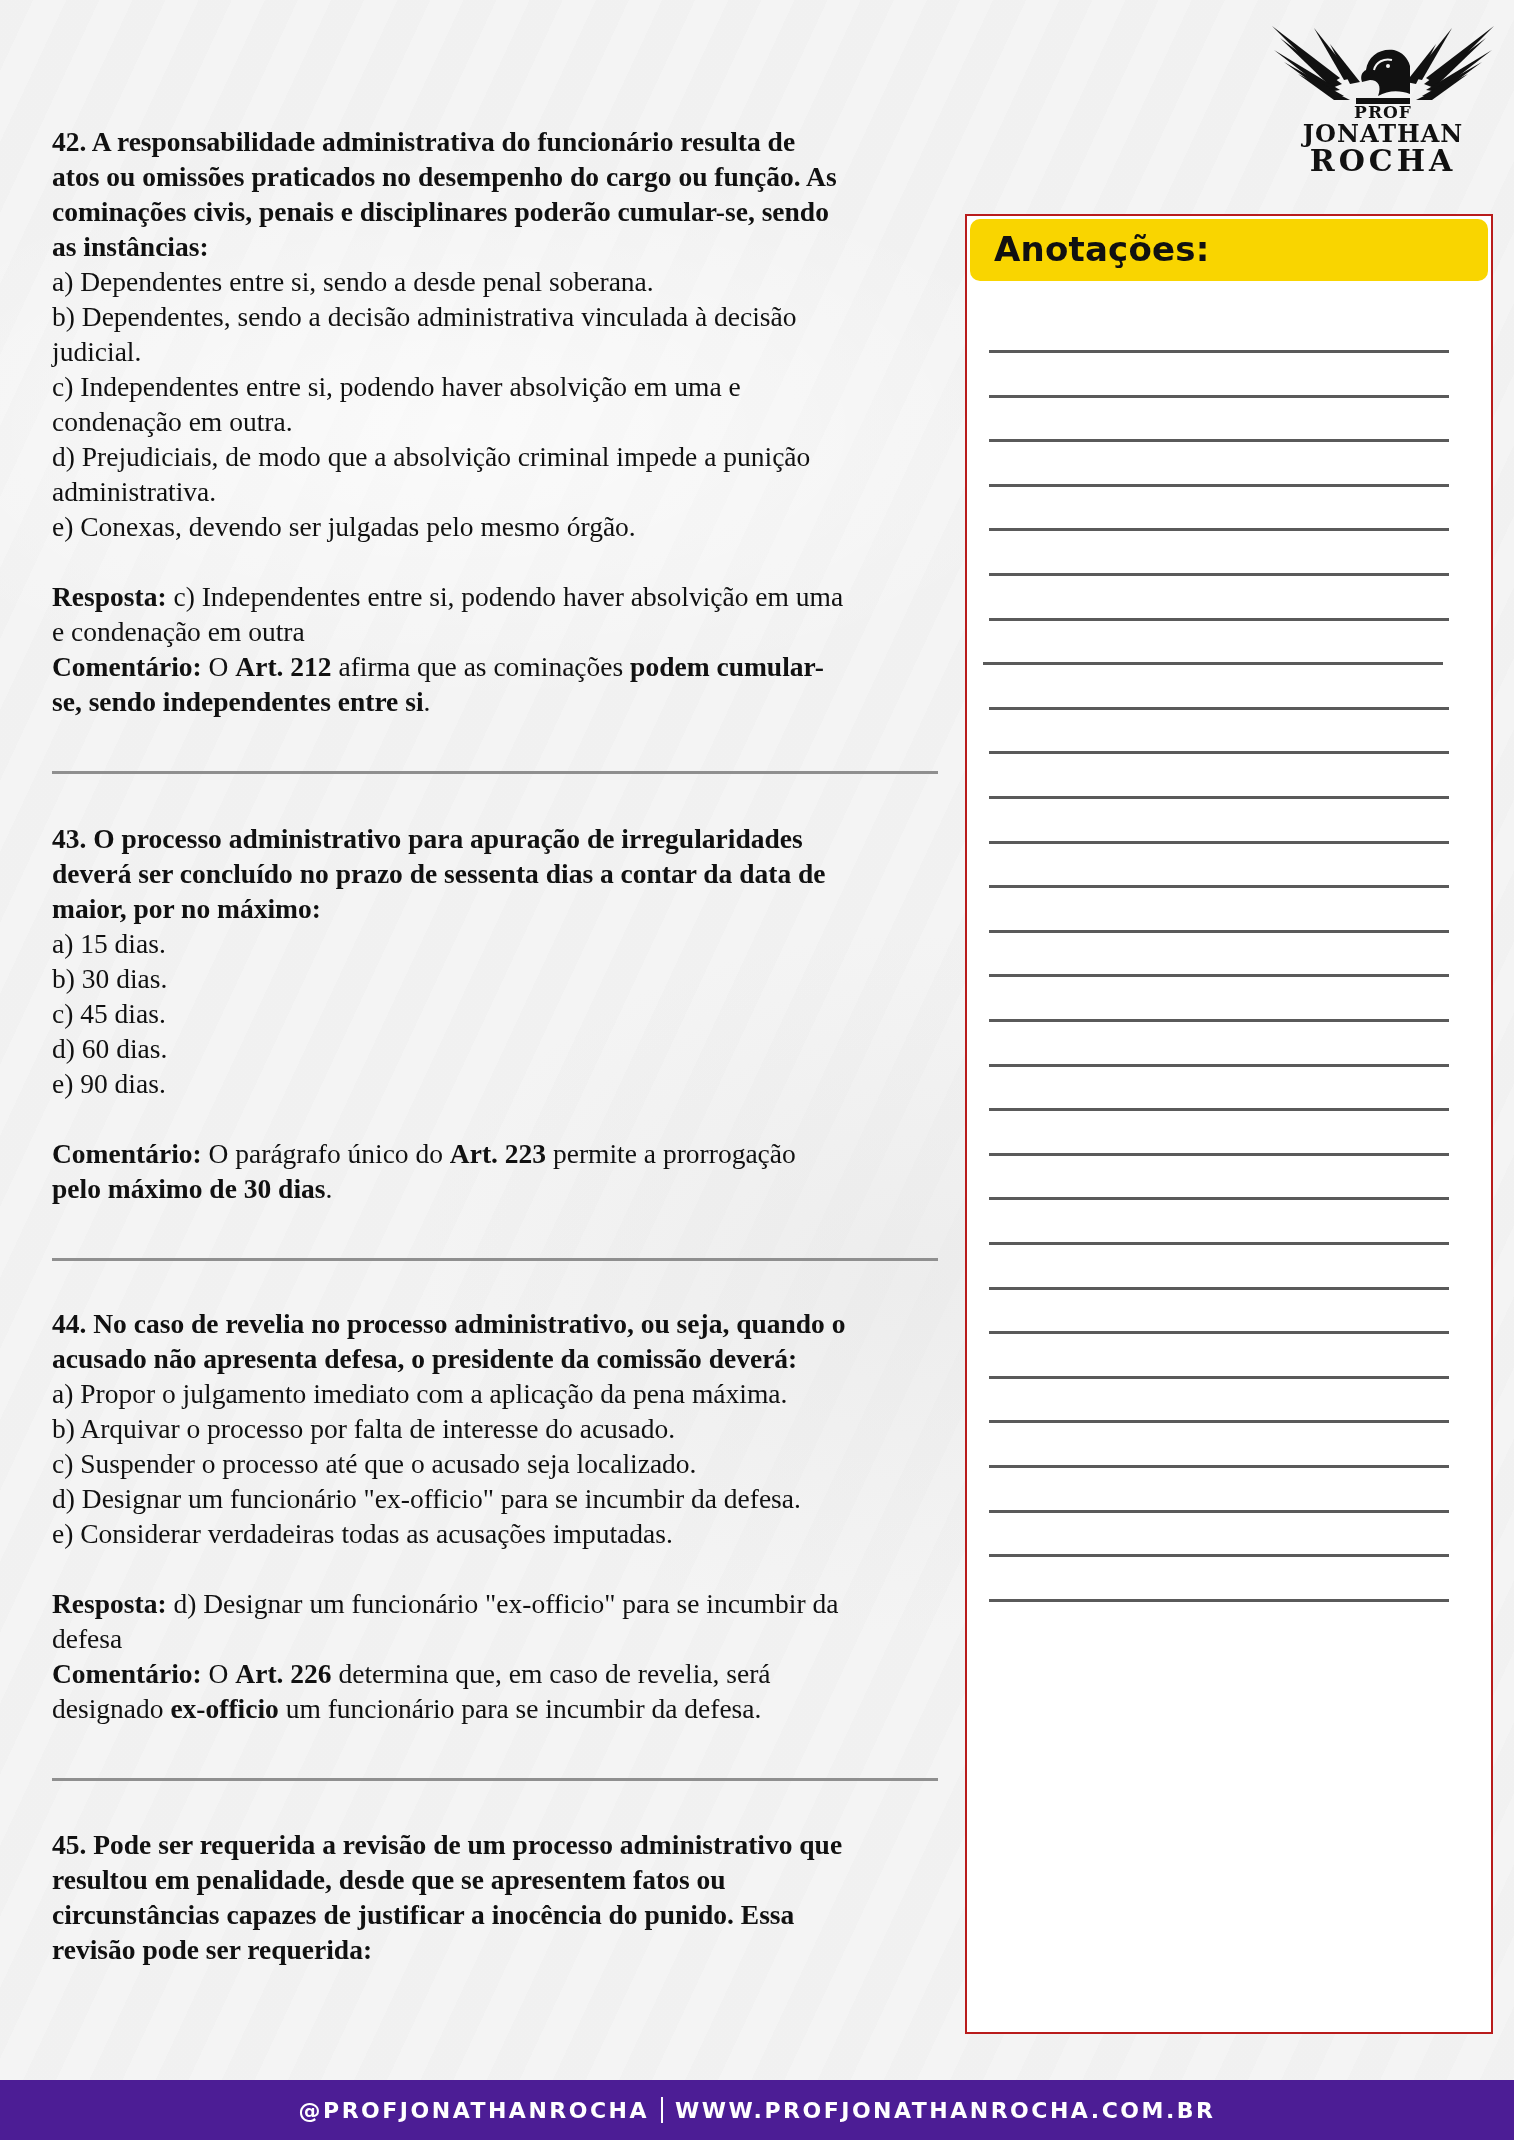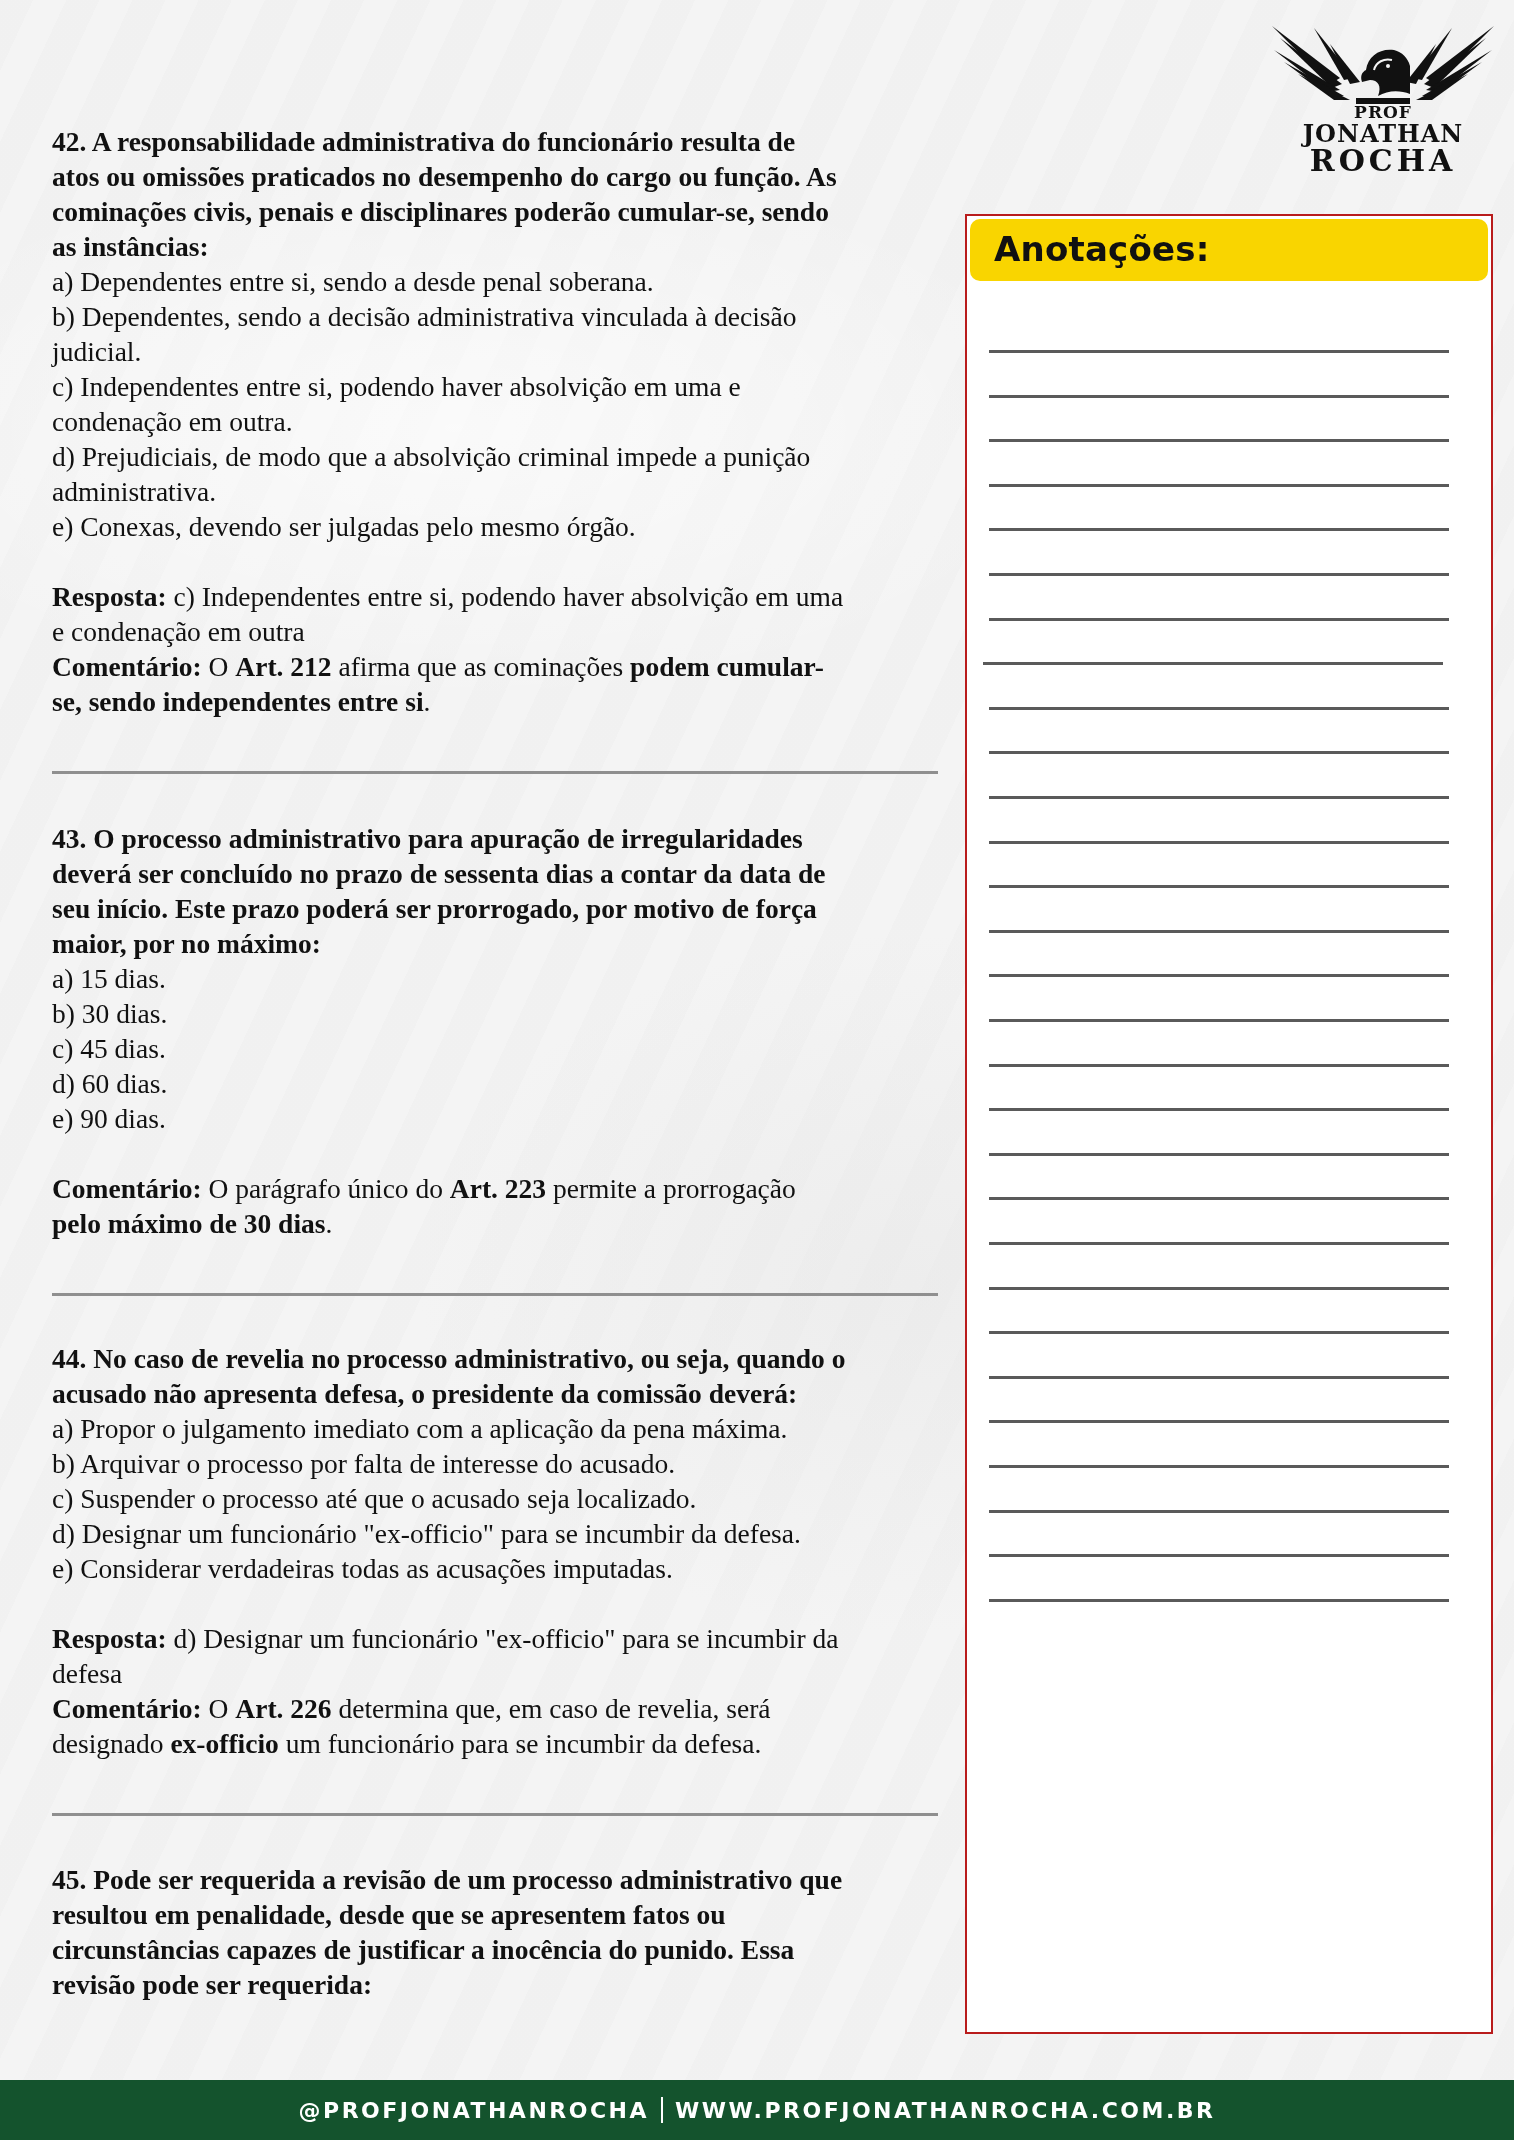--- a/index.html
+++ b/index.html
@@ -51,21 +51,21 @@
   .notes-title {
     position:absolute; left:24px; top:10px;
     font-family:"DejaVu Sans", sans-serif; font-weight:bold; font-size:34px;
     color:#111; letter-spacing:0.2px;
   }
   .note-line {
     position:absolute; left:22px; width:460px; height:3px; background:#5a5a5a;
   }
   .footer {
     position:absolute; left:0; top:2080px; width:1514px; height:60px;
-    background:#14532d; color:#fff;
+    background:#4c1d95; color:#fff;
     display:flex; align-items:center; justify-content:center;
     font-family:"DejaVu Sans", sans-serif; font-weight:bold; font-size:22px;
     letter-spacing:2.5px;
     text-align:right;
   }
   .footer .sep { display:inline-block; width:2px; height:26px; background:#fff; margin:0 12px; }
 </style>
 </head>
 <body>
 
@@ -124,21 +124,20 @@
     <span class="line"><span class="b">se, sendo independentes entre si</span><span>.</span></span>
   </div>
 
   <div style="height:52px"></div>
   <div class="divider"></div>
   <div style="height:47px"></div>
 
   <div>
     <span class="line q-stem"><span>43.</span> <span>O processo administrativo para apuração de irregularidades</span></span>
     <span class="line q-stem">deverá ser concluído no prazo de sessenta dias a contar da data de</span>
-    <span class="line q-stem">seu início. Este prazo poderá ser prorrogado, por motivo de força</span>
     <span class="line q-stem">maior, por no máximo:</span>
     <span class="line">a) 15 dias.</span>
     <span class="line">b) 30 dias.</span>
     <span class="line">c) 45 dias.</span>
     <span class="line">d) 60 dias.</span>
     <span class="line">e) 90 dias.</span>
     <div class="blank"></div>
     <span class="line"><span class="b">Comentário:</span><span> O parágrafo único do </span><span class="b">Art. 223</span><span> permite a prorrogação</span></span>
     <span class="line"><span class="b">pelo máximo de 30 dias</span><span>.</span></span>
   </div>

